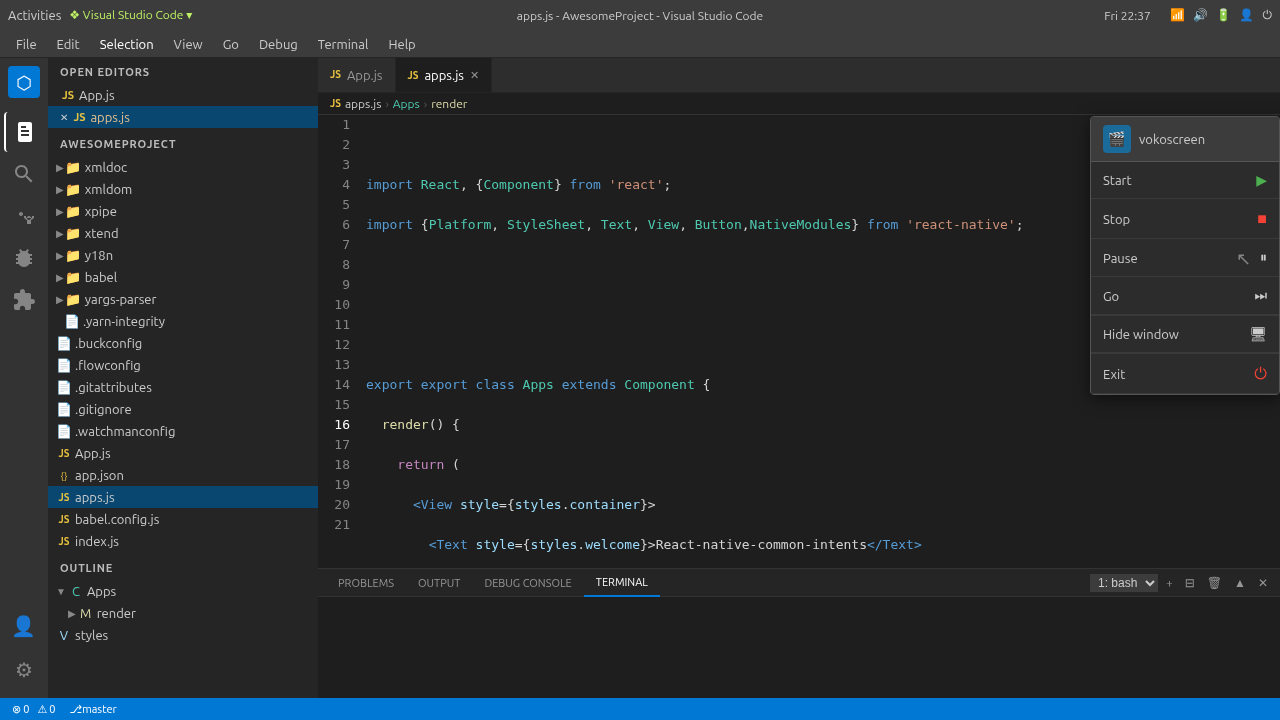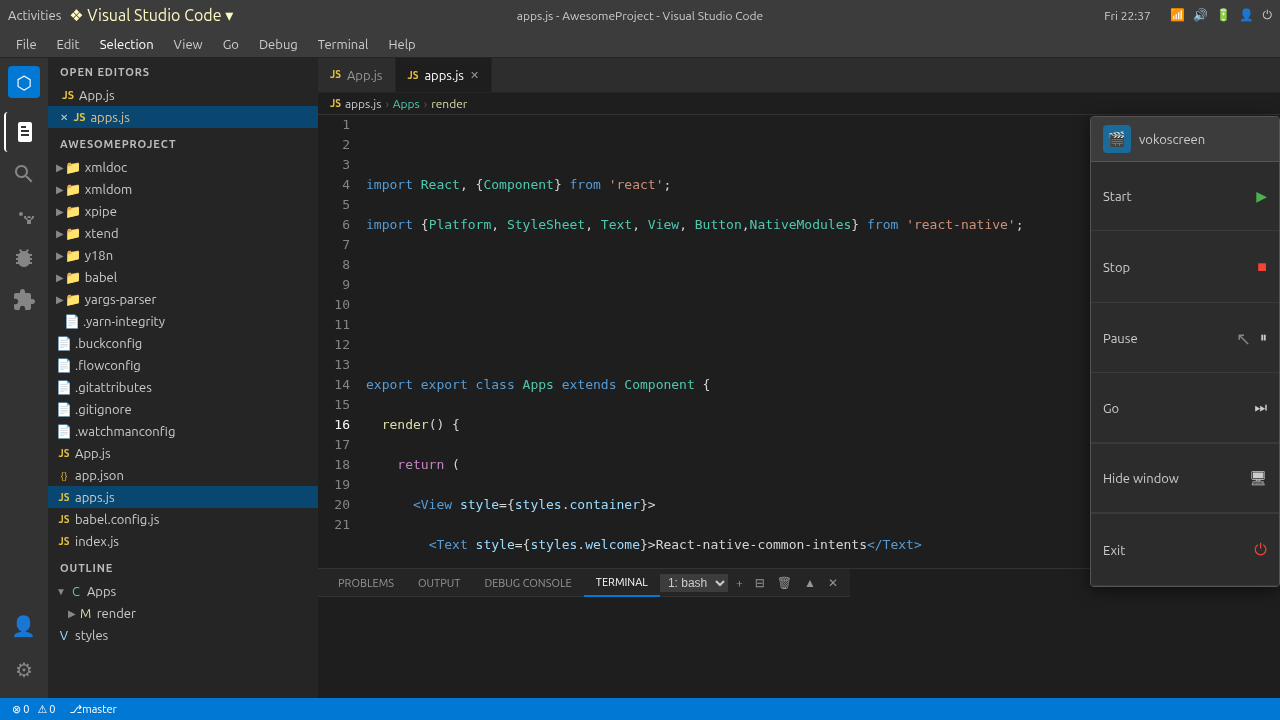--- a/index.html
+++ b/index.html
@@ -210,21 +210,21 @@
     .attr { color: #9cdcfe; }
     .var { color: #9cdcfe; }
     .punct { color: #d4d4d4; }
 
     
     #terminal-panel {
       height: 130px;
       background: #1e1e1e;
       border-top: 1px solid #333;
       display: flex;
-      flex-direction: row;
+      flex-direction: column;
     }
     #terminal-tabs {
       height: 28px;
       background: #252526;
       display: flex;
       align-items: center;
       padding: 0 8px;
       gap: 0;
       border-bottom: 1px solid #333;
     }
@@ -300,21 +300,21 @@
       color: #fff;
     }
     #vokoscreen-header .app-title {
       color: #ccc;
       font-size: 13px;
       text-align: right;
     }
     .voko-item {
       display: flex;
       align-items: center;
-      padding: 26px 12px;
+      padding: 10px 12px;
       cursor: pointer;
       border-bottom: 1px solid #3a3a3a;
       gap: 8px;
     }
     .voko-item .label { flex: 1; font-size: 13px; color: #ccc; }
     .voko-item .icon-right { font-size: 14px; }
     .icon-play { color: #4caf50; }
     .icon-stop { color: #f44336; }
     .icon-pause { color: #ccc; }
     .icon-go { color: #ccc; }
@@ -338,21 +338,21 @@
     .status-item { cursor: pointer; padding: 0 4px; height: 22px; display: flex; align-items: center; }
     .status-error { color: #fff; display: flex; align-items: center; gap: 2px; }
     @keyframes blink { 0%,100%{opacity:1} 50%{opacity:0} }
   </style>
 </head>
 <body>
 
 <div id="topbar">
   <div class="left-icons">
     <span style="font-size:13px;color:#ccc;cursor:pointer;">Activities</span>
-    <span style="color:#fef9c3;font-size:16px;">
+    <span style="color:#bef264;font-size:12px;">
       ❖ <span>Visual Studio Code</span> ▾
     </span>
   </div>
   <div class="title">apps.js - AwesomeProject - Visual Studio Code</div>
   <div class="right-icons">
     <span class="time">Fri 22:37</span>
     <span>📶</span>
     <span>🔊</span>
     <span>🔋</span>
     <span>👤</span>

